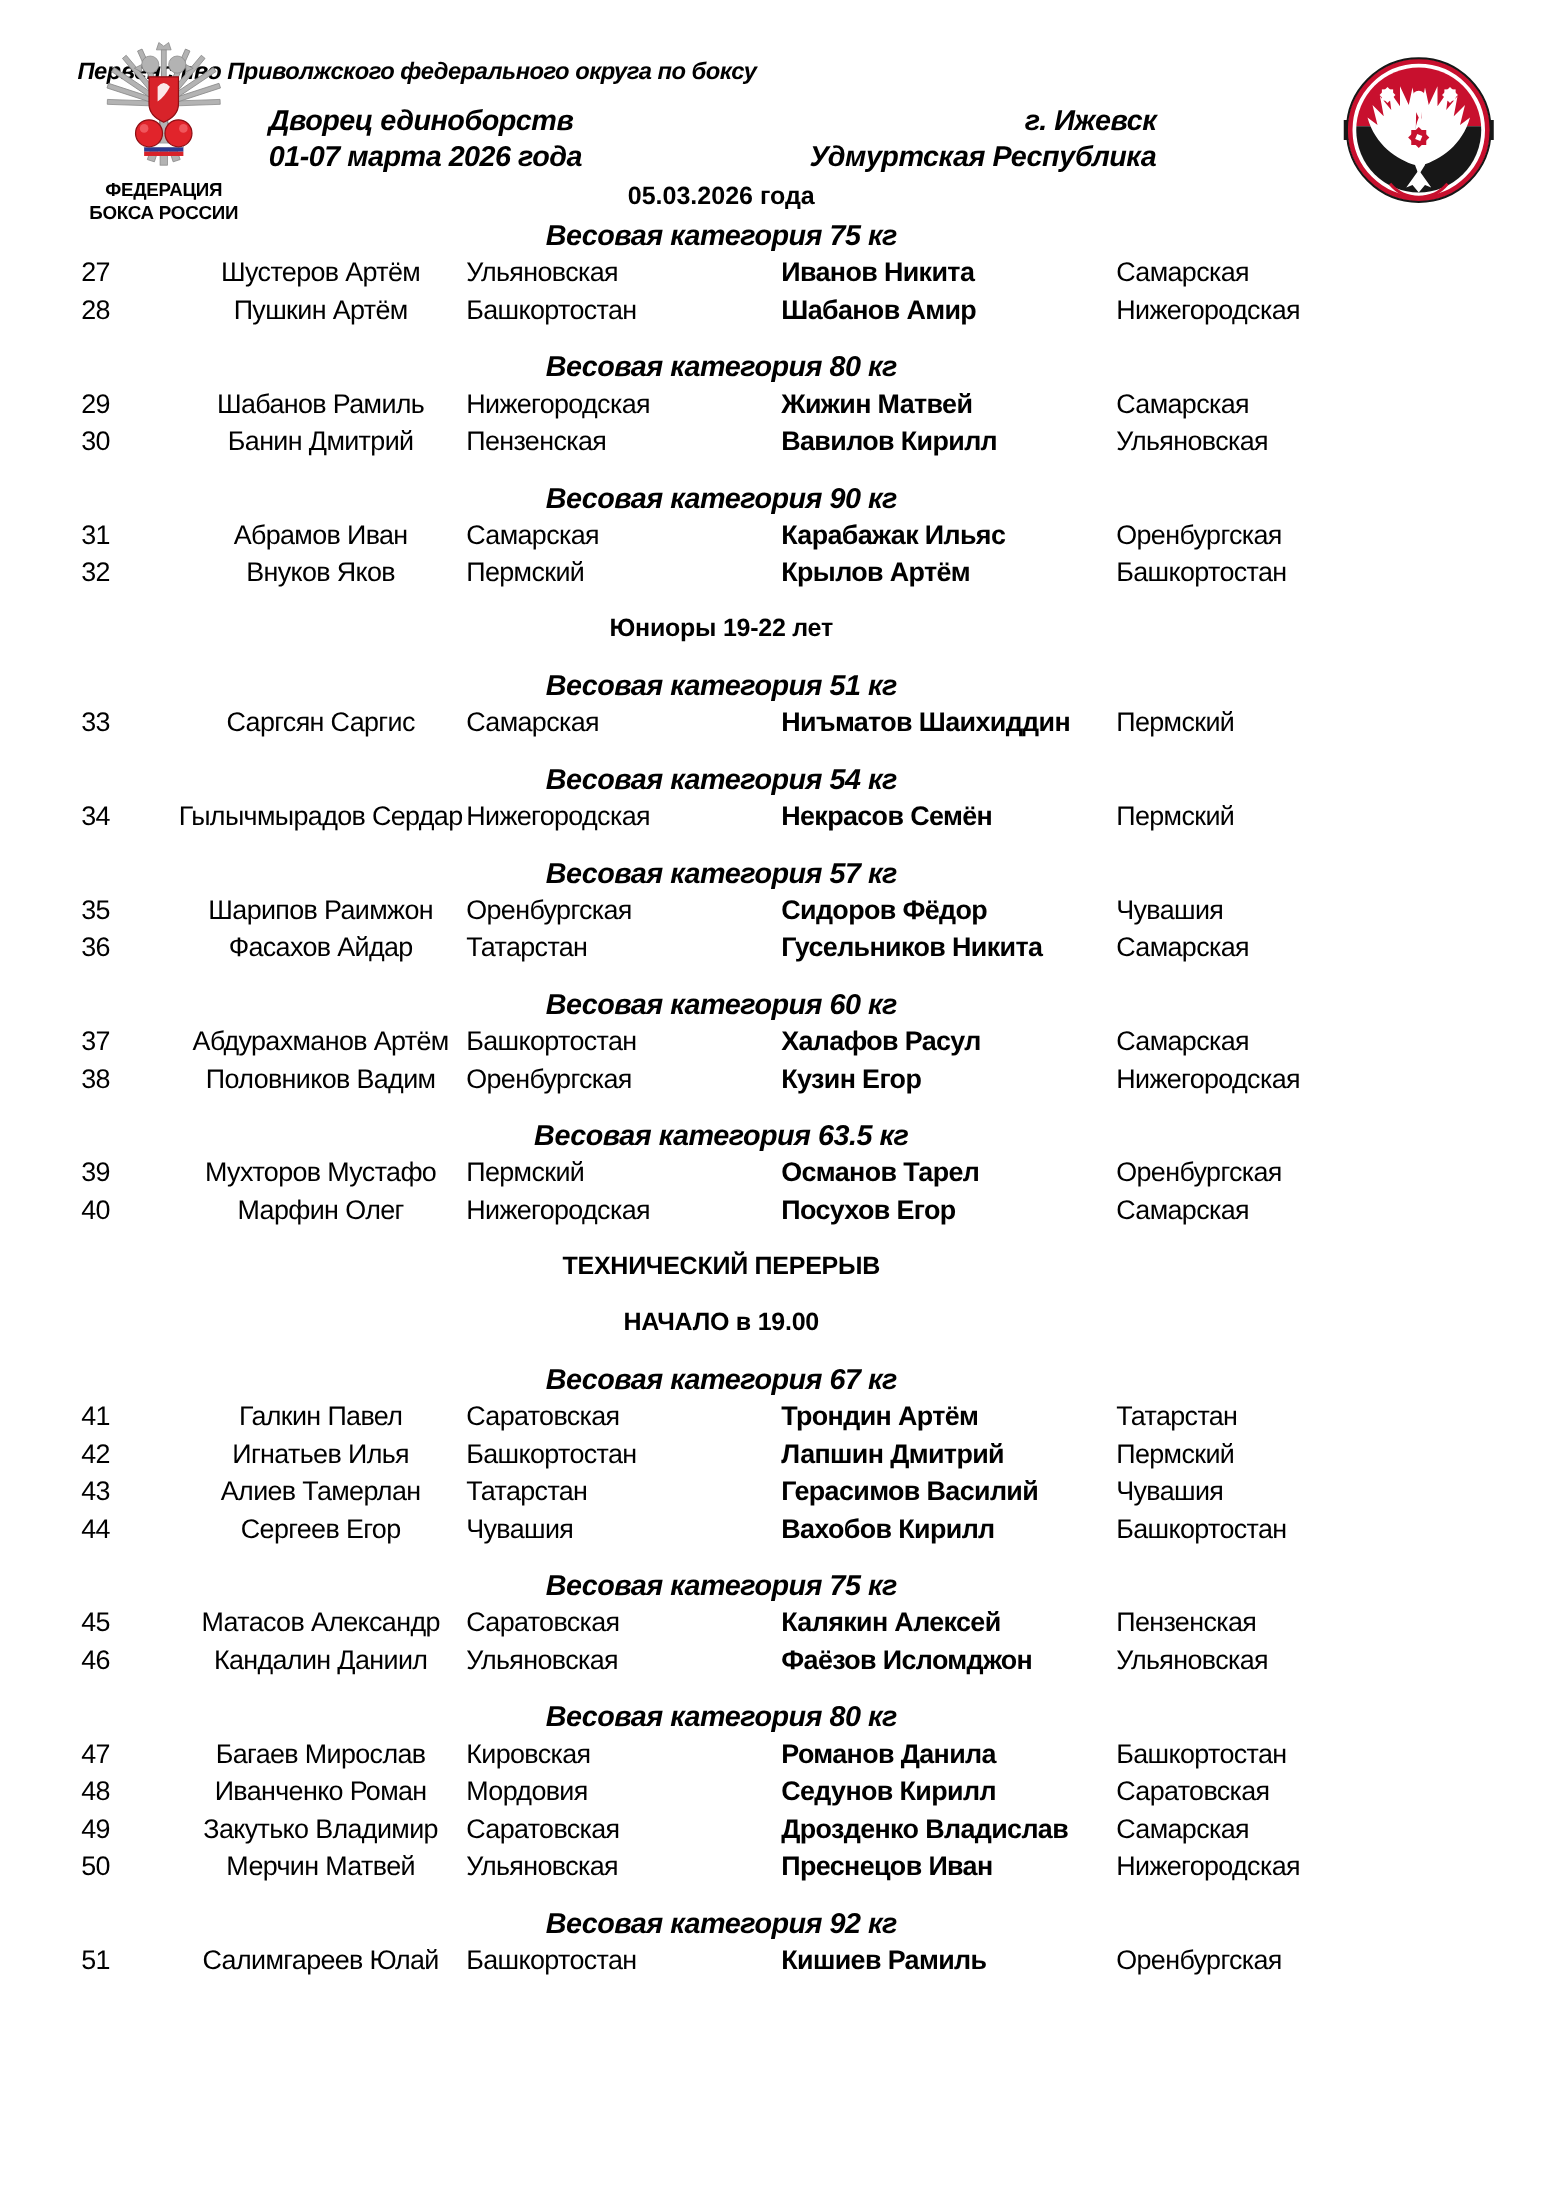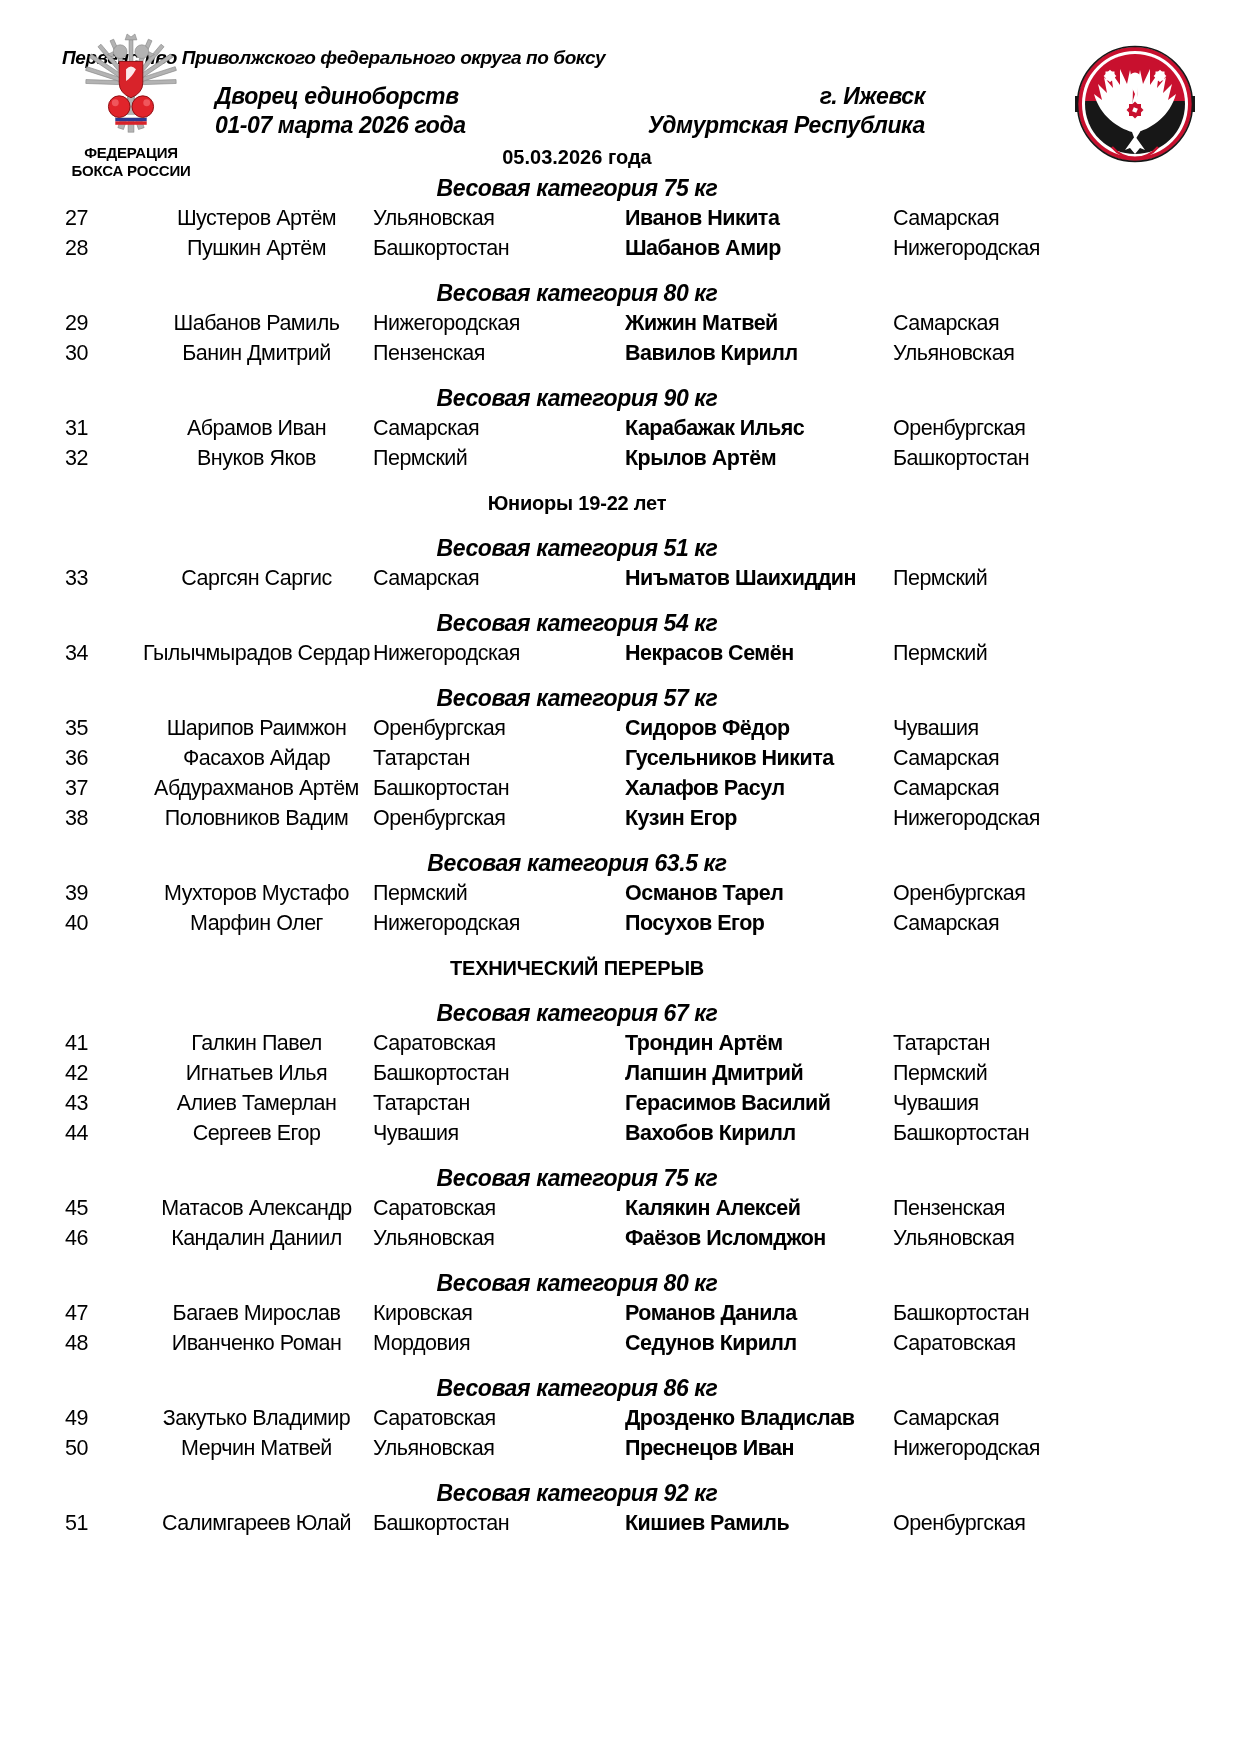--- a/index.html
+++ b/index.html
@@ -263,20 +263,21 @@
     <span class="c-num">36</span>
     <span class="c-name1">Фасахов Айдар</span>
     <span class="c-reg1">Татарстан</span>
     <span class="c-name2">Гусельников Никита</span>
     <span class="c-reg2">Самарская</span>
   </div>
 </div>
   </section>
 
   <section class="category">
+    <h3 class="cat-title">Весовая категория 60 кг</h3>
     <div class="bouts">
   <div class="bout-row">
     <span class="c-num">37</span>
     <span class="c-name1">Абдурахманов Артём</span>
     <span class="c-reg1">Башкортостан</span>
     <span class="c-name2">Халафов Расул</span>
     <span class="c-reg2">Самарская</span>
   </div>
 
   <div class="bout-row">
@@ -305,20 +306,21 @@
     <span class="c-name1">Марфин Олег</span>
     <span class="c-reg1">Нижегородская</span>
     <span class="c-name2">Посухов Егор</span>
     <span class="c-reg2">Самарская</span>
   </div>
 </div>
   </section>
 
   <div class="banner banner-break">ТЕХНИЧЕСКИЙ ПЕРЕРЫВ</div>
 
+  <div class="banner banner-start">НАЧАЛО в 19.00</div>
 
   <section class="category">
     <h3 class="cat-title">Весовая категория 67 кг</h3>
     <div class="bouts">
   <div class="bout-row">
     <span class="c-num">41</span>
     <span class="c-name1">Галкин Павел</span>
     <span class="c-reg1">Саратовская</span>
     <span class="c-name2">Трондин Артём</span>
     <span class="c-reg2">Татарстан</span>
@@ -390,21 +392,20 @@
     <span class="c-num">48</span>
     <span class="c-name1">Иванченко Роман</span>
     <span class="c-reg1">Мордовия</span>
     <span class="c-name2">Седунов Кирилл</span>
     <span class="c-reg2">Саратовская</span>
   </div>
 </div>
   </section>
 
   <section class="category">
-    <h3 class="cat-title">Весовая категория 86 кг</h3>
     <div class="bouts">
   <div class="bout-row">
     <span class="c-num">49</span>
     <span class="c-name1">Закутько Владимир</span>
     <span class="c-reg1">Саратовская</span>
     <span class="c-name2">Дрозденко Владислав</span>
     <span class="c-reg2">Самарская</span>
   </div>
 
   <div class="bout-row">

